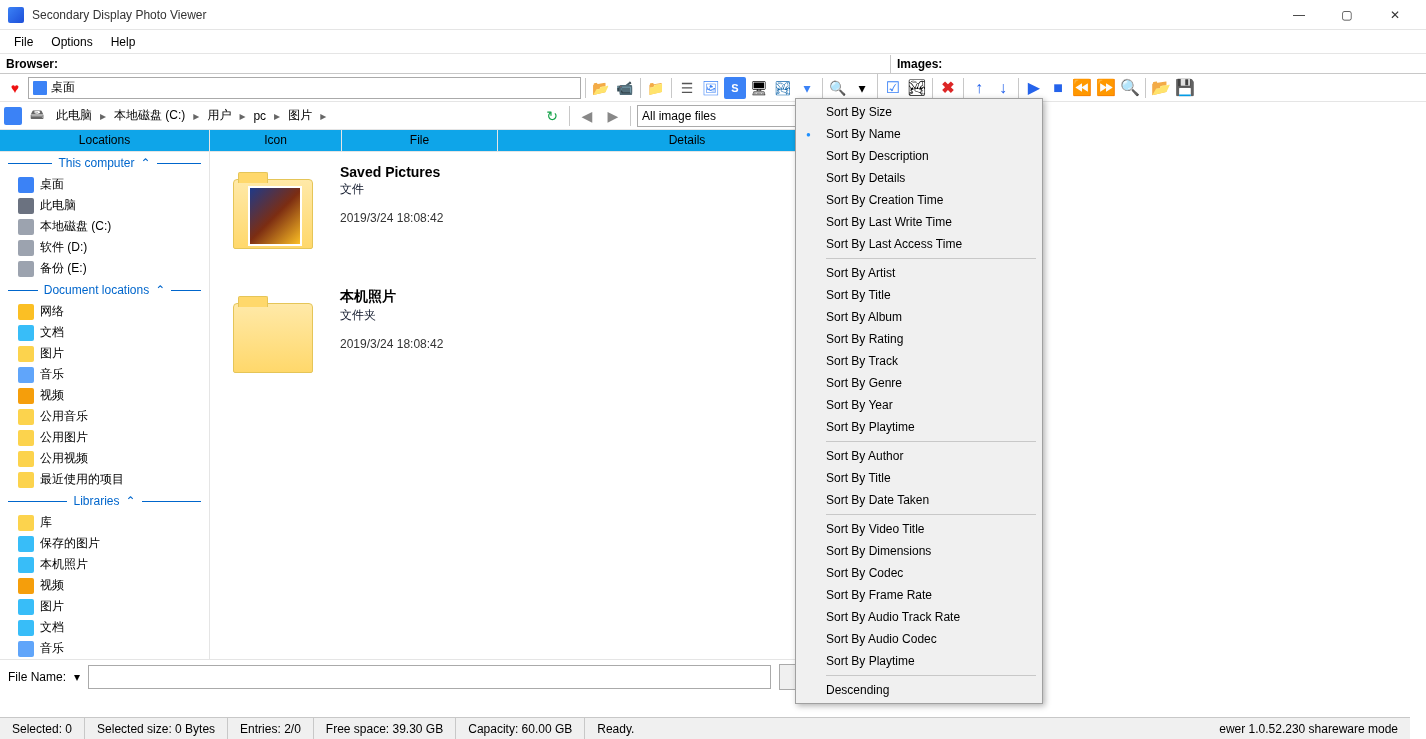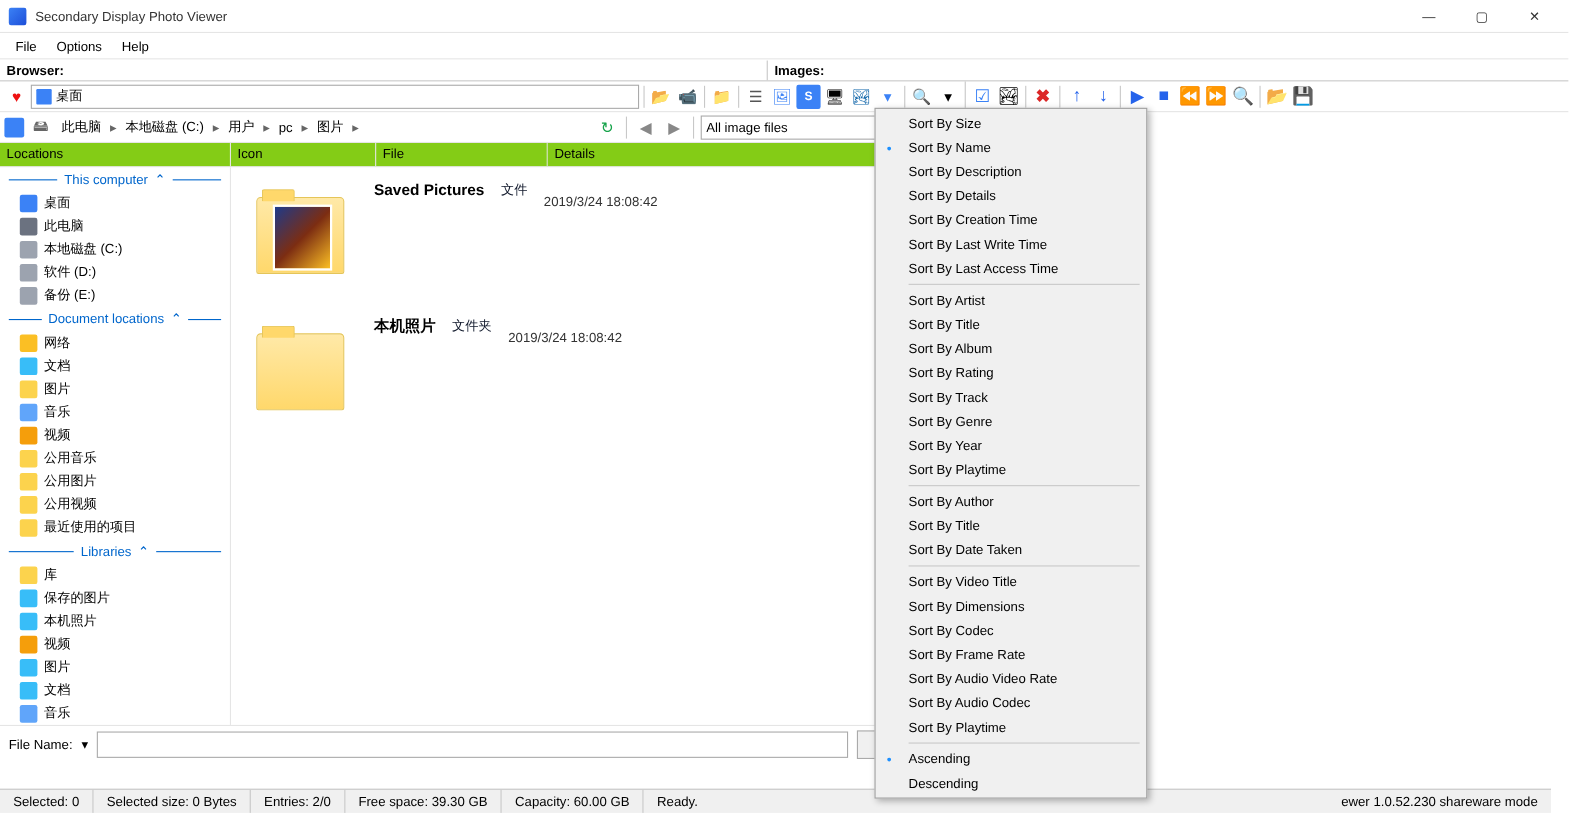--- a/index.html
+++ b/index.html
@@ -6,21 +6,21 @@
 body { background: #fff; overflow: hidden; width: 1426px; height: 739px; position: relative; }
 .titlebar { height: 30px; display: flex; align-items: center; padding: 0 8px; border-bottom: 1px solid #e5e5e5; background: #fff; }
 .titlebar .app-icon { width: 16px; height: 16px; margin-right: 8px; background: linear-gradient(135deg,#3b82f6,#1d4ed8); border-radius: 2px; }
 .titlebar .title { flex: 1; color: #333; }
 .titlebar .wbtns { display: flex; gap: 2px; }
 .titlebar .wbtn { width: 46px; height: 28px; display: flex; align-items: center; justify-content: center; cursor: pointer; color: #333; }
 .menubar { height: 24px; display: flex; align-items: center; padding: 0 6px; gap: 2px; border-bottom: 1px solid #e5e5e5; }
 .menubar .mitem { padding: 2px 8px; cursor: pointer; }
 .panel-row { display: flex; border-bottom: 1px solid #c8c8c8; height: 20px; align-items: center; }
 .panel-label { font-weight: bold; padding: 2px 6px; }
-.left-panel-label { width: 698px; border-right: 1px solid #c8c8c8; }
+.left-panel-label { width: 891px; border-right: 1px solid #c8c8c8; }
 .toolbarrow { display: flex; align-items: center; padding: 2px 4px; gap: 2px; border-bottom: 1px solid #e5e5e5; height: 28px; }
 .tbtn { width: 22px; height: 22px; display: flex; align-items: center; justify-content: center; cursor: pointer; border-radius: 2px; font-size: 14px; }
 .sep { width: 1px; height: 20px; background: #c8c8c8; margin: 0 2px; }
 .pathbox { flex: 1; height: 22px; border: 1px solid #aaa; padding: 0 4px; display: flex; align-items: center; gap: 4px; background: #fff; }
 .pathbox .mini-icon { width: 14px; height: 14px; background: #3b82f6; border-radius: 1px; }
 .breadcrumb-row { display: flex; align-items: center; padding: 2px 4px; gap: 4px; border-bottom: 1px solid #e5e5e5; height: 28px; }
 .bc-icon { width: 18px; height: 18px; background: #3b82f6; border-radius: 2px; cursor: pointer; }
 .bc-seg { padding: 2px 4px; cursor: pointer; }
 .bc-arrow { color: #666; padding: 0 2px; }
 .filter-input { width: 210px; height: 22px; border: 1px solid #aaa; padding: 0 4px; }
@@ -40,39 +40,39 @@
 .li-icon.folder { background: #fcd34d; }
 .li-icon.music { background: #60a5fa; }
 .li-icon.video { background: #f59e0b; }
 .li-icon.doc { background: #38bdf8; }
 .filelist { flex: 1; overflow-y: auto; position: relative; }
 .file-item { display: flex; padding: 12px 8px; gap: 12px; cursor: pointer; }
 .thumb { width: 110px; height: 100px; display: flex; align-items: center; justify-content: center; }
 .folder-icon { width: 80px; height: 70px; background: linear-gradient(180deg,#ffe9a8,#ffd86b); border-radius: 4px 4px 2px 2px; position: relative; border: 1px solid #e5c558; }
 .folder-icon::before { content: ""; position: absolute; top: -8px; left: 4px; width: 28px; height: 10px; background: #ffd86b; border-radius: 2px 2px 0 0; border: 1px solid #e5c558; border-bottom: none; }
 .folder-icon.with-pic::after { content: ""; position: absolute; top: 6px; left: 14px; width: 50px; height: 56px; background: linear-gradient(135deg,#1e3a8a,#7c2d12,#fbbf24); border: 2px solid #fff; }
-.file-meta { display: flex; flex-direction: row; gap: 15px; }
+.file-meta { display: flex; flex-direction: column; gap: 1px; }
 .file-name { font-weight: bold; font-size: 14px; }
 .file-type { color: #0f172a; }
 .file-date { color: #333; margin-top: 12px; }
 .filename-row { display: flex; align-items: center; padding: 4px 8px; gap: 8px; border-top: 1px solid #e5e5e5; height: 34px; }
 .fn-input { flex: 1; height: 24px; border: 1px solid #aaa; padding: 0 4px; }
 .open-btn { width: 74px; height: 26px; border: 1px solid #aaa; background: #f0f0f0; cursor: pointer; }
 .images-side { flex: 1; display: flex; flex-direction: column; }
 .img-toolbar { display: flex; align-items: center; padding: 2px 4px; gap: 2px; border-bottom: 1px solid #e5e5e5; height: 28px; }
 .img-toolbar .tbtn { font-size: 16px; }
 .statusbar { position: absolute; bottom: 0; left: 0; right: 16px; height: 22px; border-top: 1px solid #c8c8c8; display: flex; align-items: center; background: #f0f0f0; font-size: 11px; }
 .status-cell { padding: 0 12px; border-right: 1px solid #c8c8c8; height: 100%; display: flex; align-items: center; }
 .status-right { margin-left: auto; padding: 0 12px; }
 .context-menu { position: absolute; top: 98px; left: 795px; width: 248px; background: #f0f0f0; border: 1px solid #a0a0a0; box-shadow: 2px 2px 6px rgba(0,0,0,0.3); z-index: 100; padding: 2px; }
 .cm-item { display: flex; align-items: center; height: 22px; padding: 0 8px 0 28px; cursor: pointer; position: relative; }
 .cm-item.checked::before { content: "●"; position: absolute; left: 8px; color: #1e90ff; font-size: 8px; }
 .cm-sep { height: 1px; background: #c8c8c8; margin: 3px 4px 3px 28px; }
 .colrow-wrap { position: relative; height: 22px; border-bottom: 1px solid #e5e5e5; background: #fff; display: flex; }
-.colh { padding: 3px 6px; border-right: 1px solid #e5e5e5; background: #84cc16; }
+.colh { padding: 3px 6px; border-right: 1px solid #e5e5e5; background: #0ea5e9; text-align: center; }
 </style>
 </head>
 <body>
 
 <div class="titlebar">
   <div class="app-icon"></div>
   <div class="title">Secondary Display Photo Viewer</div>
   <div class="wbtns">
     <div class="wbtn">—</div>
     <div class="wbtn">▢</div>
@@ -335,19 +335,18 @@
     <div class="cm-item">Sort By Playtime</div>
     <div class="cm-sep"></div>
     <div class="cm-item">Sort By Author</div>
     <div class="cm-item">Sort By Title</div>
     <div class="cm-item">Sort By Date Taken</div>
     <div class="cm-sep"></div>
     <div class="cm-item">Sort By Video Title</div>
     <div class="cm-item">Sort By Dimensions</div>
     <div class="cm-item">Sort By Codec</div>
     <div class="cm-item">Sort By Frame Rate</div>
-    <div class="cm-item">Sort By Audio Video Rate</div>
+    <div class="cm-item">Sort By Audio Track Rate</div>
     <div class="cm-item">Sort By Audio Codec</div>
     <div class="cm-item">Sort By Playtime</div>
     <div class="cm-sep"></div>
-    <div class="cm-item checked">Ascending</div>
     <div class="cm-item">Descending</div>
   </div>
 
 </body></html>

